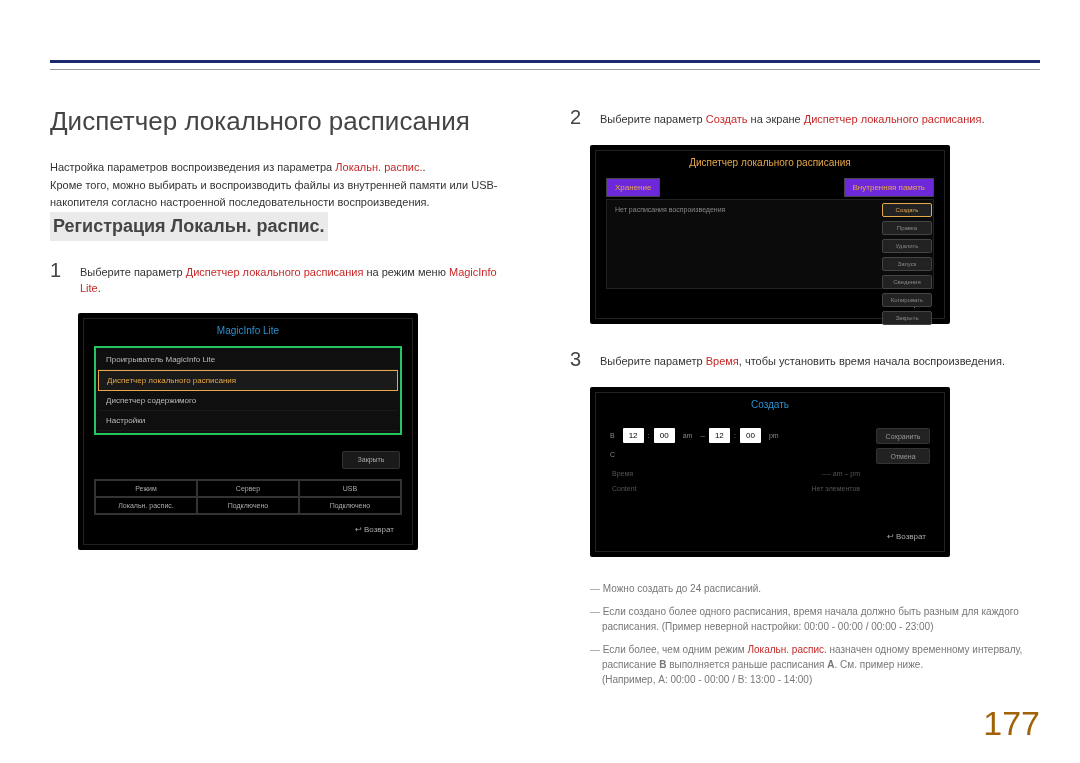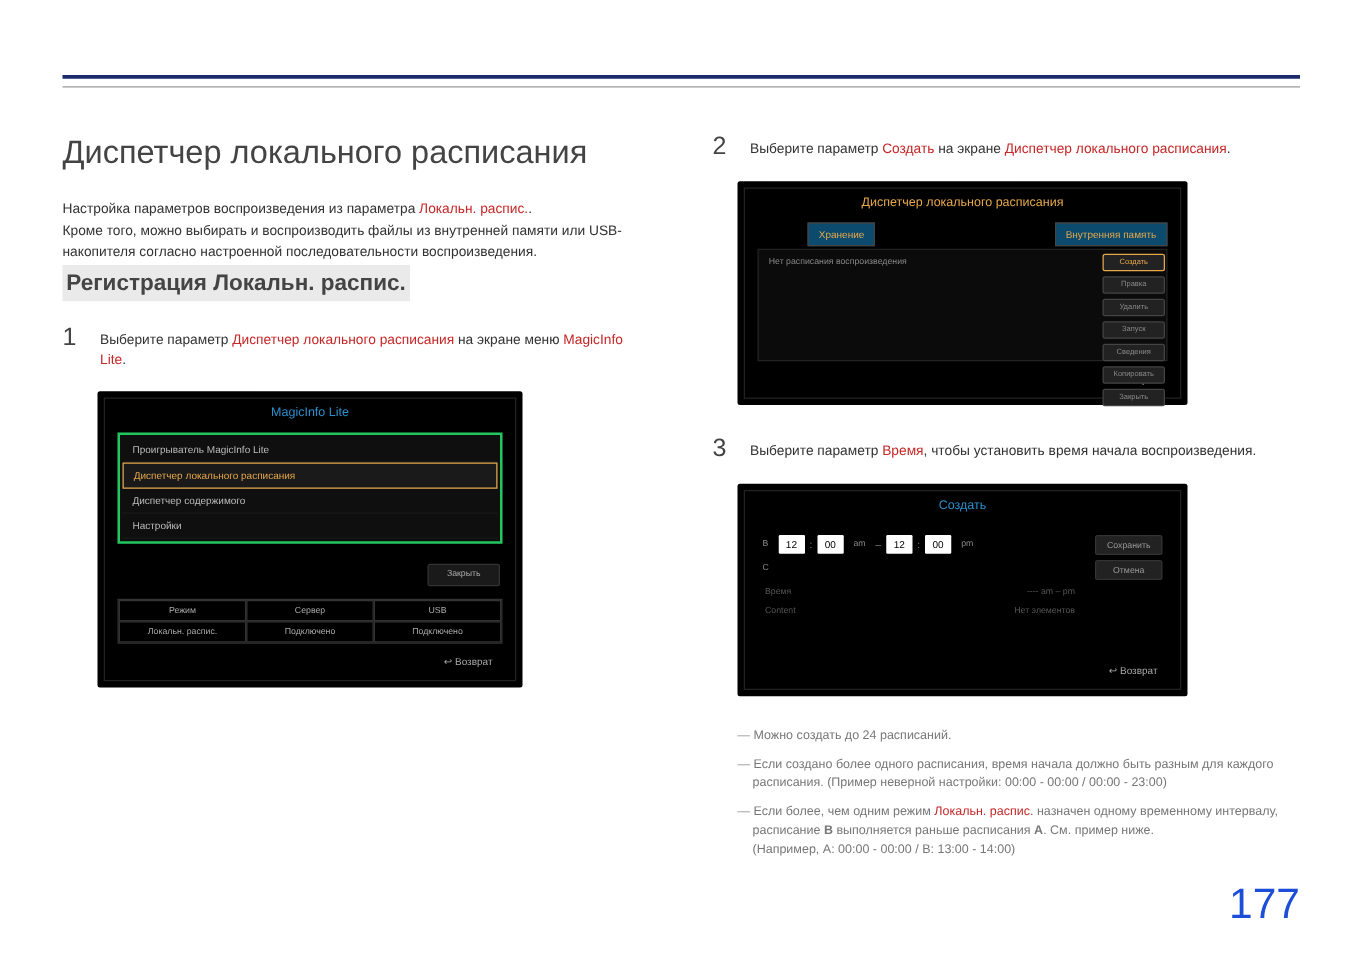--- a/index.html
+++ b/index.html
@@ -137,23 +137,22 @@
 .ui-return::before { content: "↩ "; }
 
 
 .ui-topbar2 {
   display: flex;
   margin: 0 10px 2px 10px;
 }
 .ui-tab {
   font-size: 8px;
   padding: 4px 8px;
-  background: #0c4a6e;
+  background: #6d28d9;
   border: 1px solid #444;
-  margin-left: 40px;
 }
 .ui-tab.yellow { color: #e6a84a; }
 .ui-tab.right { margin-left: auto; color: #e6a84a; }
 .ui-msg {
   background: #0b0b0b;
   border: 1px solid #222;
   margin: 0 10px 4px 10px;
   font-size: 7px;
   color: #888;
   padding: 6px 8px;
@@ -231,21 +230,21 @@
   text-indent: -12px;
 }
 .note::before { content: "― "; color: #999; }
 
 .pagenum {
   position: absolute;
   right: 40px;
   bottom: 20px;
   font-size: 34px;
   font-weight: 300;
-  color: #1d4ed8;
+  color: #a16207;
 }
 </style>
 </head>
 <body>
 
 <div class="page">
   <div class="topbar"></div>
   <div class="topline"></div>
 
   <div class="columns">
@@ -254,21 +253,21 @@
       <h1 class="title">Диспетчер локального расписания</h1>
       <p class="desc">
         <span>Настройка параметров воспроизведения из параметра </span><span class="red">Локальн. распис.</span><span>.</span><br>
         <span>Кроме того, можно выбирать и воспроизводить файлы из внутренней памяти или USB-накопителя согласно настроенной последовательности воспроизведения.</span>
       </p>
       <h2 class="section">Регистрация Локальн. распис.</h2>
 
       <div class="step">
         <div class="stepnum">1</div>
         <div class="steptext">
-          <span>Выберите параметр </span><span class="red">Диспетчер локального расписания</span><span> на экране меню </span><span class="red">MagicInfo Lite</span><span>.</span>
+          <span>Выберите параметр </span><span class="red">Диспетчер локального расписания</span><span> на режим меню </span><span class="red">MagicInfo Lite</span><span>.</span>
         </div>
       </div>
 
       
       <div class="ui-box">
         <div class="ui-inner">
           <div class="ui-title">MagicInfo Lite</div>
           <div class="ui-list">
             <div class="ui-item">Проигрыватель MagicInfo Lite</div>
             <div class="ui-item highlight">Диспетчер локального расписания</div>

